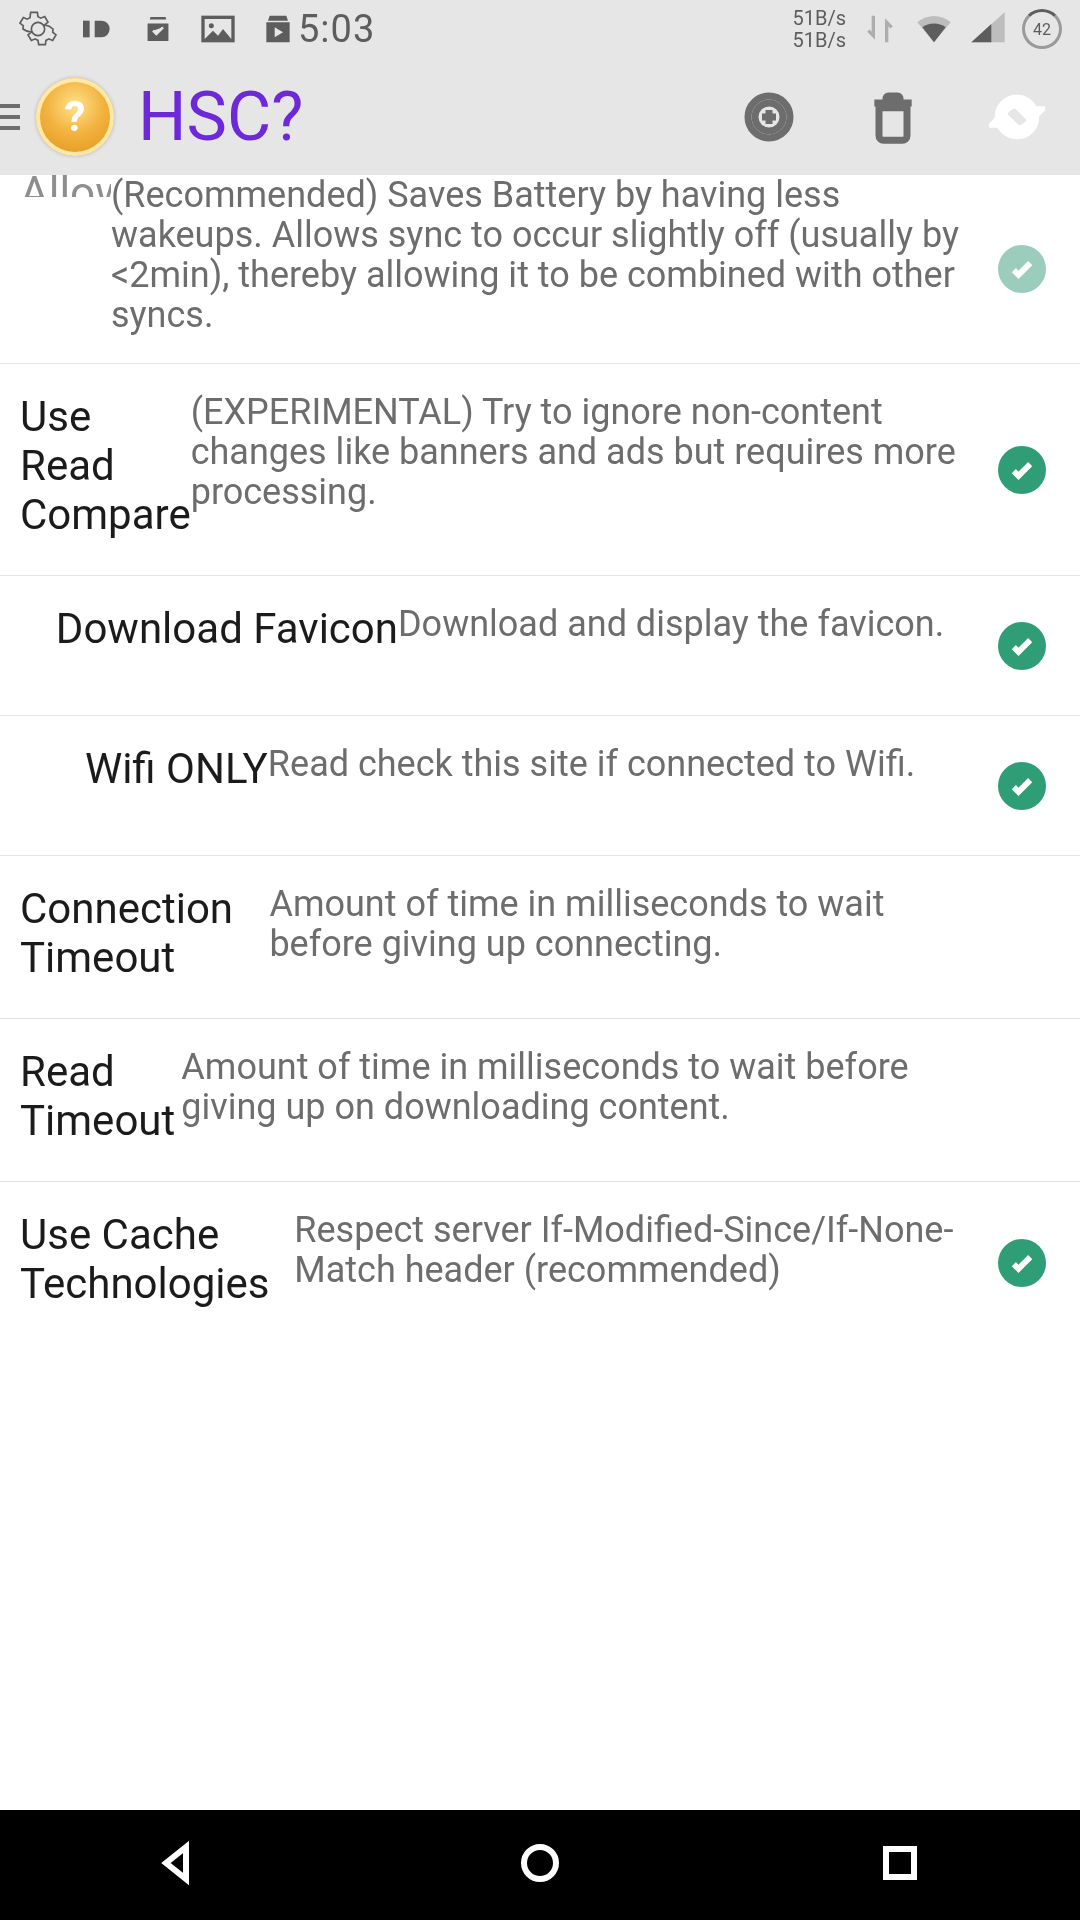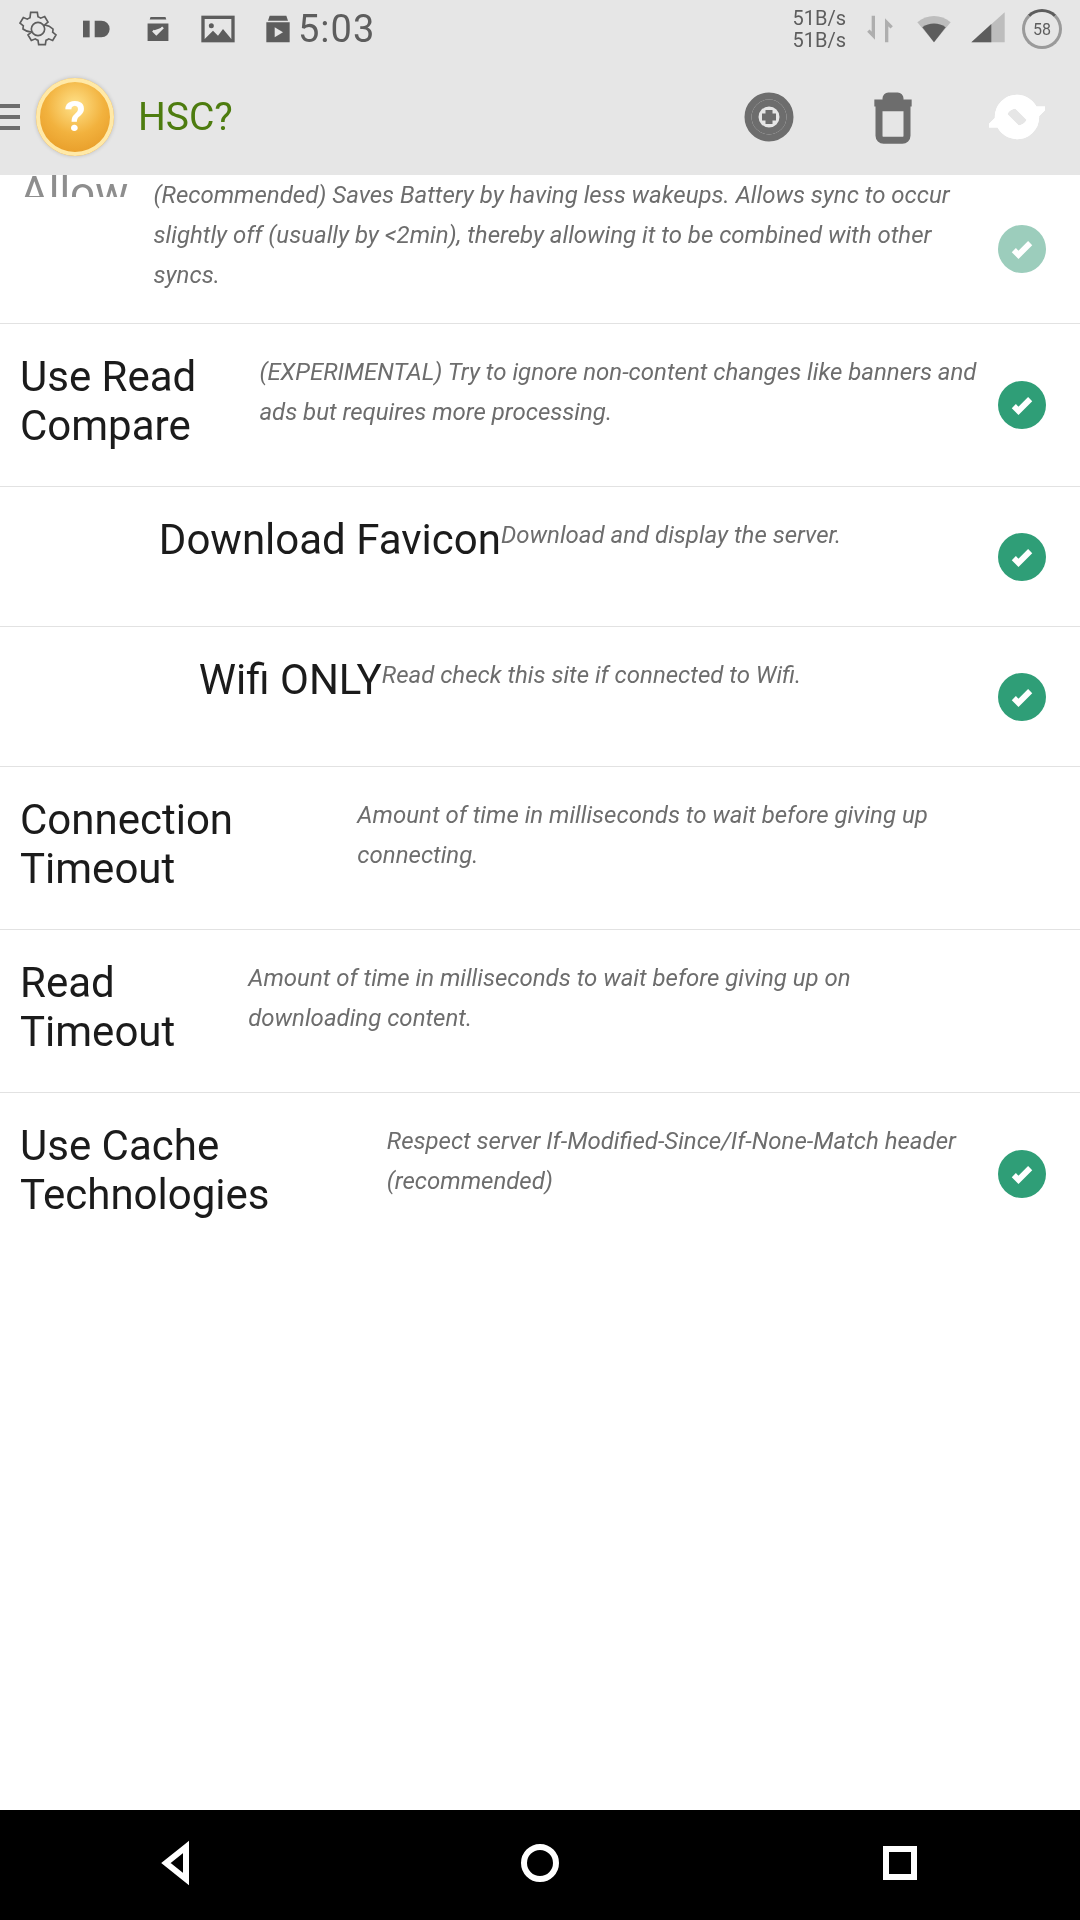--- a/index.html
+++ b/index.html
@@ -39,21 +39,21 @@
   .hamburger { width: 20px; display: flex; flex-direction: column; gap: 7px; margin-right: 6px; }
   .hamburger span { height: 4px; background: #6d6d6d; width: 20px; }
   .coin {
     width: 78px; height: 78px; border-radius: 50%;
     background: radial-gradient(circle at 50% 35%, #ffe28a 0%, #f2b23e 45%, #e18f1b 100%);
     box-shadow: inset 0 0 0 4px #ffe9a8, 0 0 4px rgba(0,0,0,.2);
     display: flex; align-items: center; justify-content: center;
     color: #fff; font-size: 42px; font-weight: bold;
     flex-shrink: 0;
   }
-  .app-title { font-size: 39px; color: #4d7c0f; margin-left: 14px; flex: 1; }
+  .app-title { font-size: 68px; color: #6d28d9; margin-left: 14px; flex: 1; }
   .ab-btn {
     width: 90px; height: 90px; display: flex; align-items: center; justify-content: center;
     margin-left: 24px;
   }
   .ab-btn svg { width: 56px; height: 56px; stroke: #6d6d6d; fill: none; stroke-width: 3; }
   .ab-btn.sync svg { stroke: #fff; fill: #fff; }
   .ab-btn.sync { filter: drop-shadow(0 0 0 #fff); }
   .ab-btn.sync svg path { stroke: #fff; }
   .ab-btn.sync { color:#fff; }
   .sync-wrap { width:56px; height:56px; }
@@ -63,21 +63,21 @@
   .list { background: #fff; height: calc(1920px - 58px - 117px - 110px); overflow: hidden; }
   .row {
     padding: 28px 100px 28px 20px;
     border-bottom: 1px solid #e2e2e2;
     position: relative;
     min-height: 140px;
     display: flex; justify-content: center;
   }
   .row.first { padding-top: 0; }
   .row-title { font-size: 42px; color: #1b1b1b; margin-bottom: 8px; }
-  .row-sub   { font-size: 24px; color: #6d6d6d; line-height: 40px; font-style: italic; }
+  .row-sub   { font-size: 36px; color: #6d6d6d; line-height: 40px; }
   .check {
     position: absolute; right: 34px; top: 50%; transform: translateY(-50%);
     width: 48px; height: 48px; border-radius: 50%;
     background: #2f9e77;
     display: flex; align-items: center; justify-content: center;
   }
   .check.dim { background: #9ccdbc; }
   .check svg { width: 28px; height: 28px; stroke: #fff; stroke-width: 5; fill: none; }
   .row.first .row-title { color: #8e8e8e; font-size: 44px; margin-top: -8px; overflow: hidden; height: 30px; }
   .row.first { padding-top: 0; }
@@ -141,21 +141,21 @@
           <path d="M12 20L5 11c4-3 10-3 14 0L12 20z" fill="#5d5d5d"></path>
         </svg>
     </span>
     <span class="sb-icon">
       <svg viewBox="0 0 24 24">
           <path d="M2 20L22 2v18H2z" fill="#bdbdbd"></path>
           <path d="M2 20L14 9v11H2z" fill="#5d5d5d"></path>
         </svg>
     </span>
     <div class="battery-ring">
-      <span>58</span>
+      <span>42</span>
     </div>
   </div>
 </div>
 
 <div class="app-bar">
   <div class="hamburger">
     <span></span>
       <span></span>
       <span></span>
   </div>
@@ -200,21 +200,21 @@
     <div class="row-sub">(EXPERIMENTAL) Try to ignore non-content changes like banners and ads but requires more processing.</div>
     <div class="check">
       <svg viewBox="0 0 24 24">
           <path d="M5 13l4 4 10-10"></path>
         </svg>
     </div>
   </div>
 
   <div class="row">
     <div class="row-title">Download Favicon</div>
-    <div class="row-sub">Download and display the server.</div>
+    <div class="row-sub">Download and display the favicon.</div>
     <div class="check">
       <svg viewBox="0 0 24 24">
           <path d="M5 13l4 4 10-10"></path>
         </svg>
     </div>
   </div>
 
   <div class="row">
     <div class="row-title">Wifi ONLY</div>
     <div class="row-sub">Read check this site if connected to Wifi.</div>

